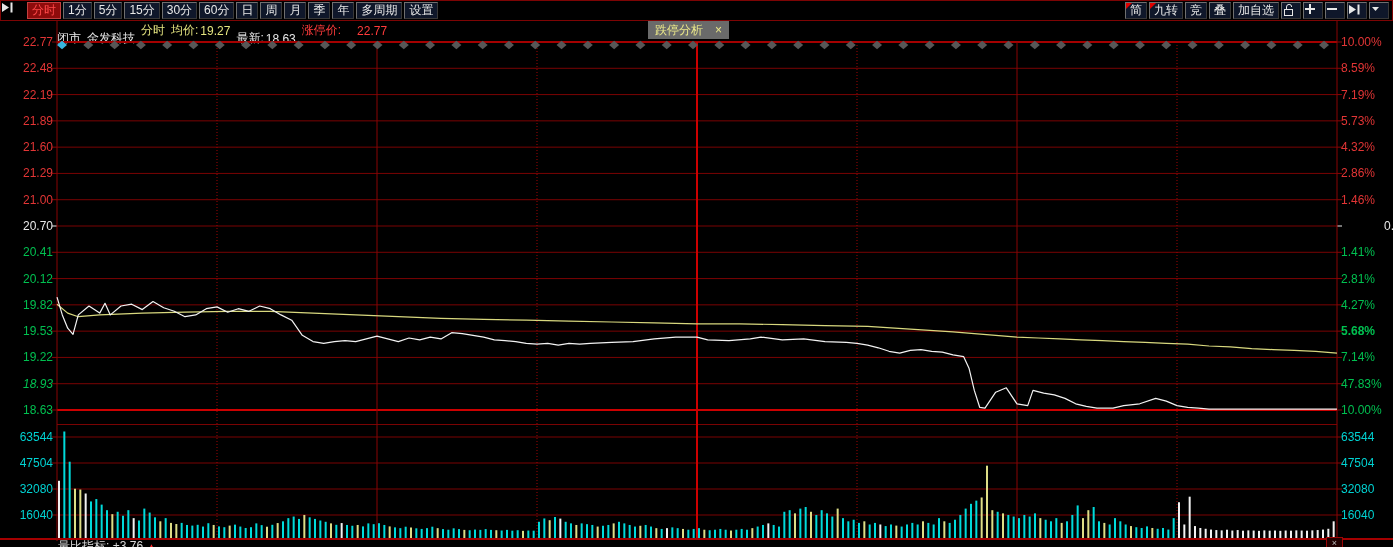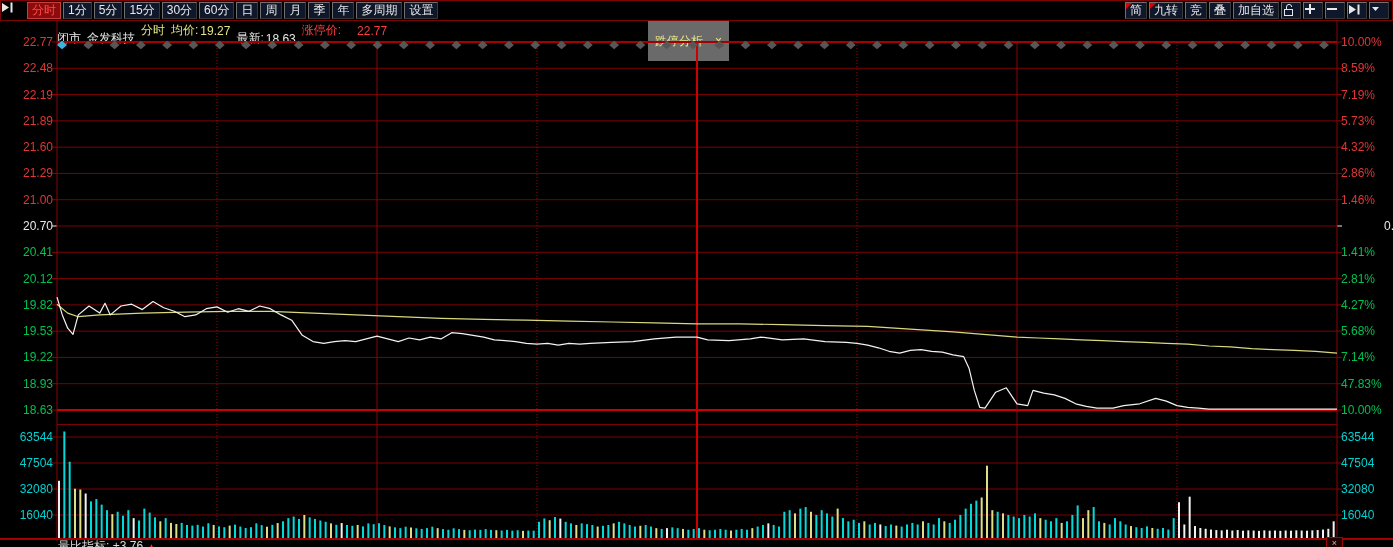--- a/index.html
+++ b/index.html
@@ -15,21 +15,21 @@
   .tbtn.badge::before{content:"";position:absolute;left:0;top:0;border-left:6px solid #e00000;border-bottom:6px solid transparent;}
   .tbtn.icon{width:20px;display:flex;align-items:center;justify-content:center;padding:0;}
   .jumpwrap{width:22px;height:17px;display:flex;align-items:center;justify-content:center;margin-right:3px;}
   #tb-spacer{flex:1;}
   
   #chart-header{position:absolute;left:57px;top:22px;height:17px;display:flex;align-items:center;
     font-size:12px;color:#e0e0e0;white-space:nowrap;}
   #chart-header span{margin-right:6px;}
   .yel{color:#e3e37f;} .red{color:#ff3b3b;} .wht{color:#e8e8e8;margin-top:16px;}
   #panel-tab{position:absolute;left:648px;top:21px;height:16px;background:#6a6a6a;color:#ece98a;
-    font-size:12px;display:flex;align-items:center;padding:12px 7px;}
+    font-size:12px;display:flex;align-items:center;padding:1px 7px;}
   #panel-tab .x{margin-left:12px;color:#ece98a;cursor:default;}
   
   .axlbl{position:absolute;font-size:12px;line-height:13px;}
   .axl{left:0;width:53px;text-align:right;}
   .axr{left:1341px;width:52px;text-align:left;}
   .up{color:#e23535;} .down{color:#00c050;} .flat{color:#e8e8e8;} .cy{color:#00d2d2;}
   
   #bottom-indicator{position:absolute;left:58px;top:538px;font-size:12px;color:#dcdcdc;white-space:nowrap;}
   #bottom-indicator .tri{color:#ff2a2a;font-size:10px;}
   #bottom-close{position:absolute;left:1326px;top:537px;width:17px;height:12px;box-sizing:border-box;
@@ -503,24 +503,24 @@
       <div class="axlbl axr up" style="top: 193.714px;">1.46%</div>
       <div class="axlbl axl flat" style="top: 220px;">20.70</div>
       <div class="axlbl axr flat" style="top: 220px; margin-left: 43px;">0.00%</div>
       <div class="axlbl axl down" style="top: 246.286px;">20.41</div>
       <div class="axlbl axr down" style="top: 246.286px;">1.41%</div>
       <div class="axlbl axl down" style="top: 272.571px;">20.12</div>
       <div class="axlbl axr down" style="top: 272.571px;">2.81%</div>
       <div class="axlbl axl down" style="top: 298.857px;">19.82</div>
       <div class="axlbl axr down" style="top: 298.857px;">4.27%</div>
       <div class="axlbl axl down" style="top: 325.143px;">19.53</div>
-      <div class="axlbl axr down" style="top: 325.143px;">5.68%</div>
+      <div class="axlbl axr down" style="top: 325.143px; font-weight: bold;">5.68%</div>
       <div class="axlbl axl down" style="top: 351.429px;">19.22</div>
       <div class="axlbl axr down" style="top: 351.429px;">7.14%</div>
-      <div class="axlbl axl down" style="top: 377.714px;">18.93</div>
+      <div class="axlbl axl down" style="top: 377.714px; font-style: italic;">18.93</div>
       <div class="axlbl axr down" style="top: 377.714px;">47.83%</div>
       <div class="axlbl axl down" style="top: 404px;">18.63</div>
       <div class="axlbl axr down" style="top: 404px;">10.00%</div>
       <div class="axlbl axl cy" style="top: 431px;">63544</div>
       <div class="axlbl axr cy" style="top: 431px;">63544</div>
       <div class="axlbl axl cy" style="top: 457px;">47504</div>
       <div class="axlbl axr cy" style="top: 457px;">47504</div>
       <div class="axlbl axl cy" style="top: 483px;">32080</div>
       <div class="axlbl axr cy" style="top: 483px;">32080</div>
       <div class="axlbl axl cy" style="top: 509px;">16040</div>

